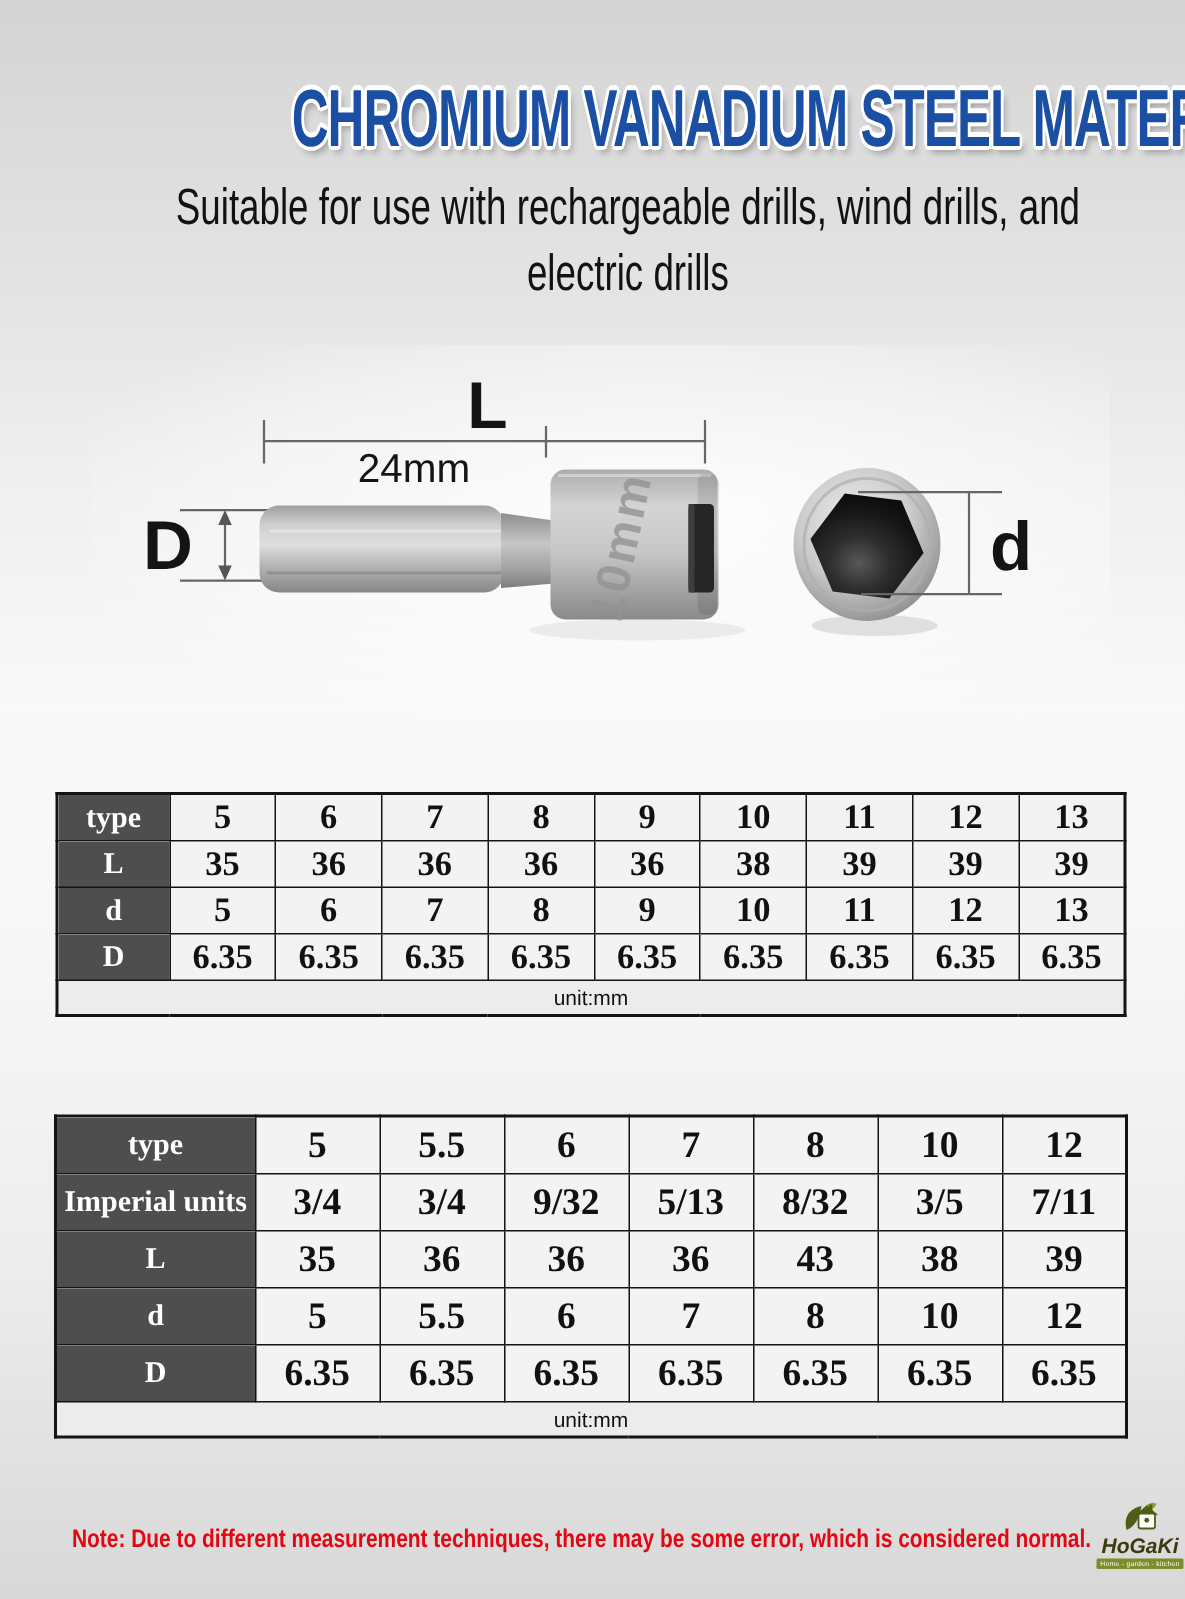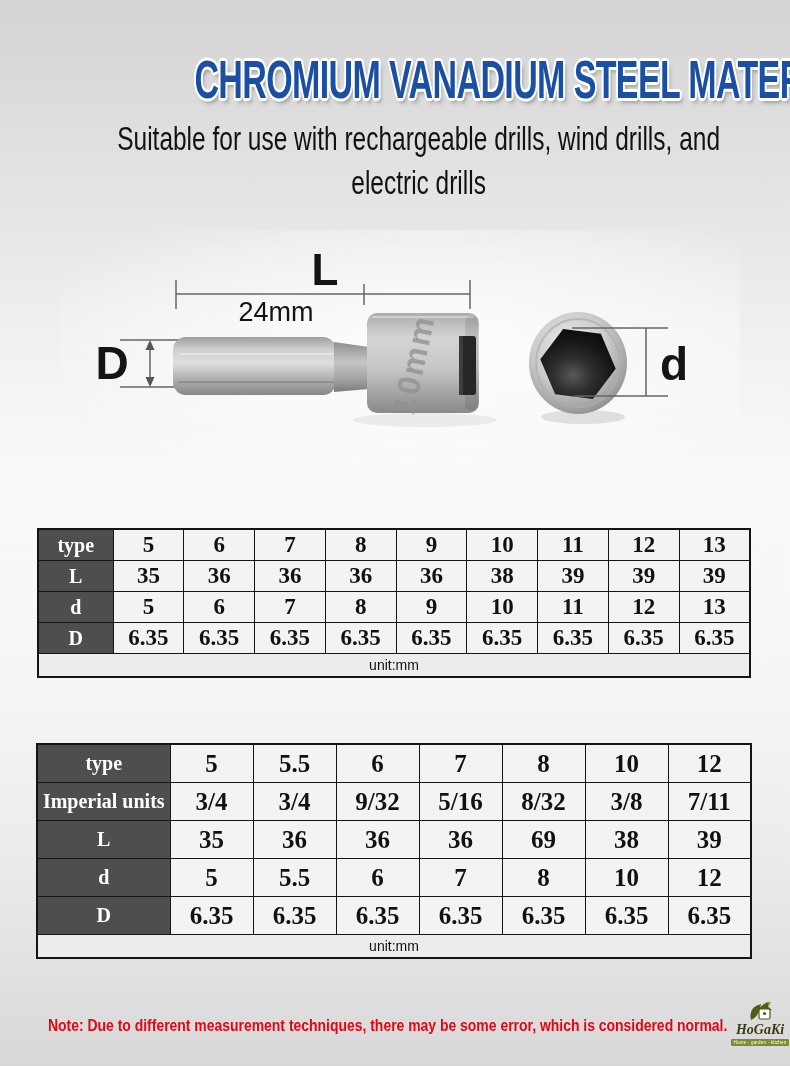--- a/index.html
+++ b/index.html
@@ -69,21 +69,21 @@
     position:absolute;left:48px;top:1016px;width:860px;
     font-weight:bold;font-size:17px;color:#e30613;white-space:nowrap;
     transform:scaleX(.82);transform-origin:0 50%;
   }
   
   .logo{
     position:absolute;right:2px;top:1000px;width:56px;
     display:flex;flex-direction:column;align-items:center;
   }
   .logo-name{
-    font-family:Liberation Serif, serif;font-weight:bold;font-style:italic;
+    font-family:Liberation Sans, sans-serif;font-weight:bold;font-style:italic;
     font-size:14px;color:#3c3a0e;line-height:14px;margin-top:1px;text-align:center;
   }
   .logo-bar{
     margin-top:2px;background:#7f8c2b;color:#ffffff;
     font-size:4.5px;line-height:7px;padding:0 3px;border-radius:1px;
     white-space:nowrap;letter-spacing:.2px;
   }
 </style>
 </head>
 <body>
@@ -260,32 +260,32 @@
       <td>7</td>
       <td>8</td>
       <td>10</td>
       <td>12</td>
     </tr>
     <tr>
       <th>Imperial units</th>
       <td>3/4</td>
       <td>3/4</td>
       <td>9/32</td>
-      <td>5/16</td>
+      <td>5/13</td>
       <td>8/32</td>
-      <td>3/8</td>
+      <td>3/5</td>
       <td>7/11</td>
     </tr>
     <tr>
       <th>L</th>
       <td>35</td>
       <td>36</td>
       <td>36</td>
       <td>36</td>
-      <td>69</td>
+      <td>43</td>
       <td>38</td>
       <td>39</td>
     </tr>
     <tr>
       <th>d</th>
       <td>5</td>
       <td>5.5</td>
       <td>6</td>
       <td>7</td>
       <td>8</td>

